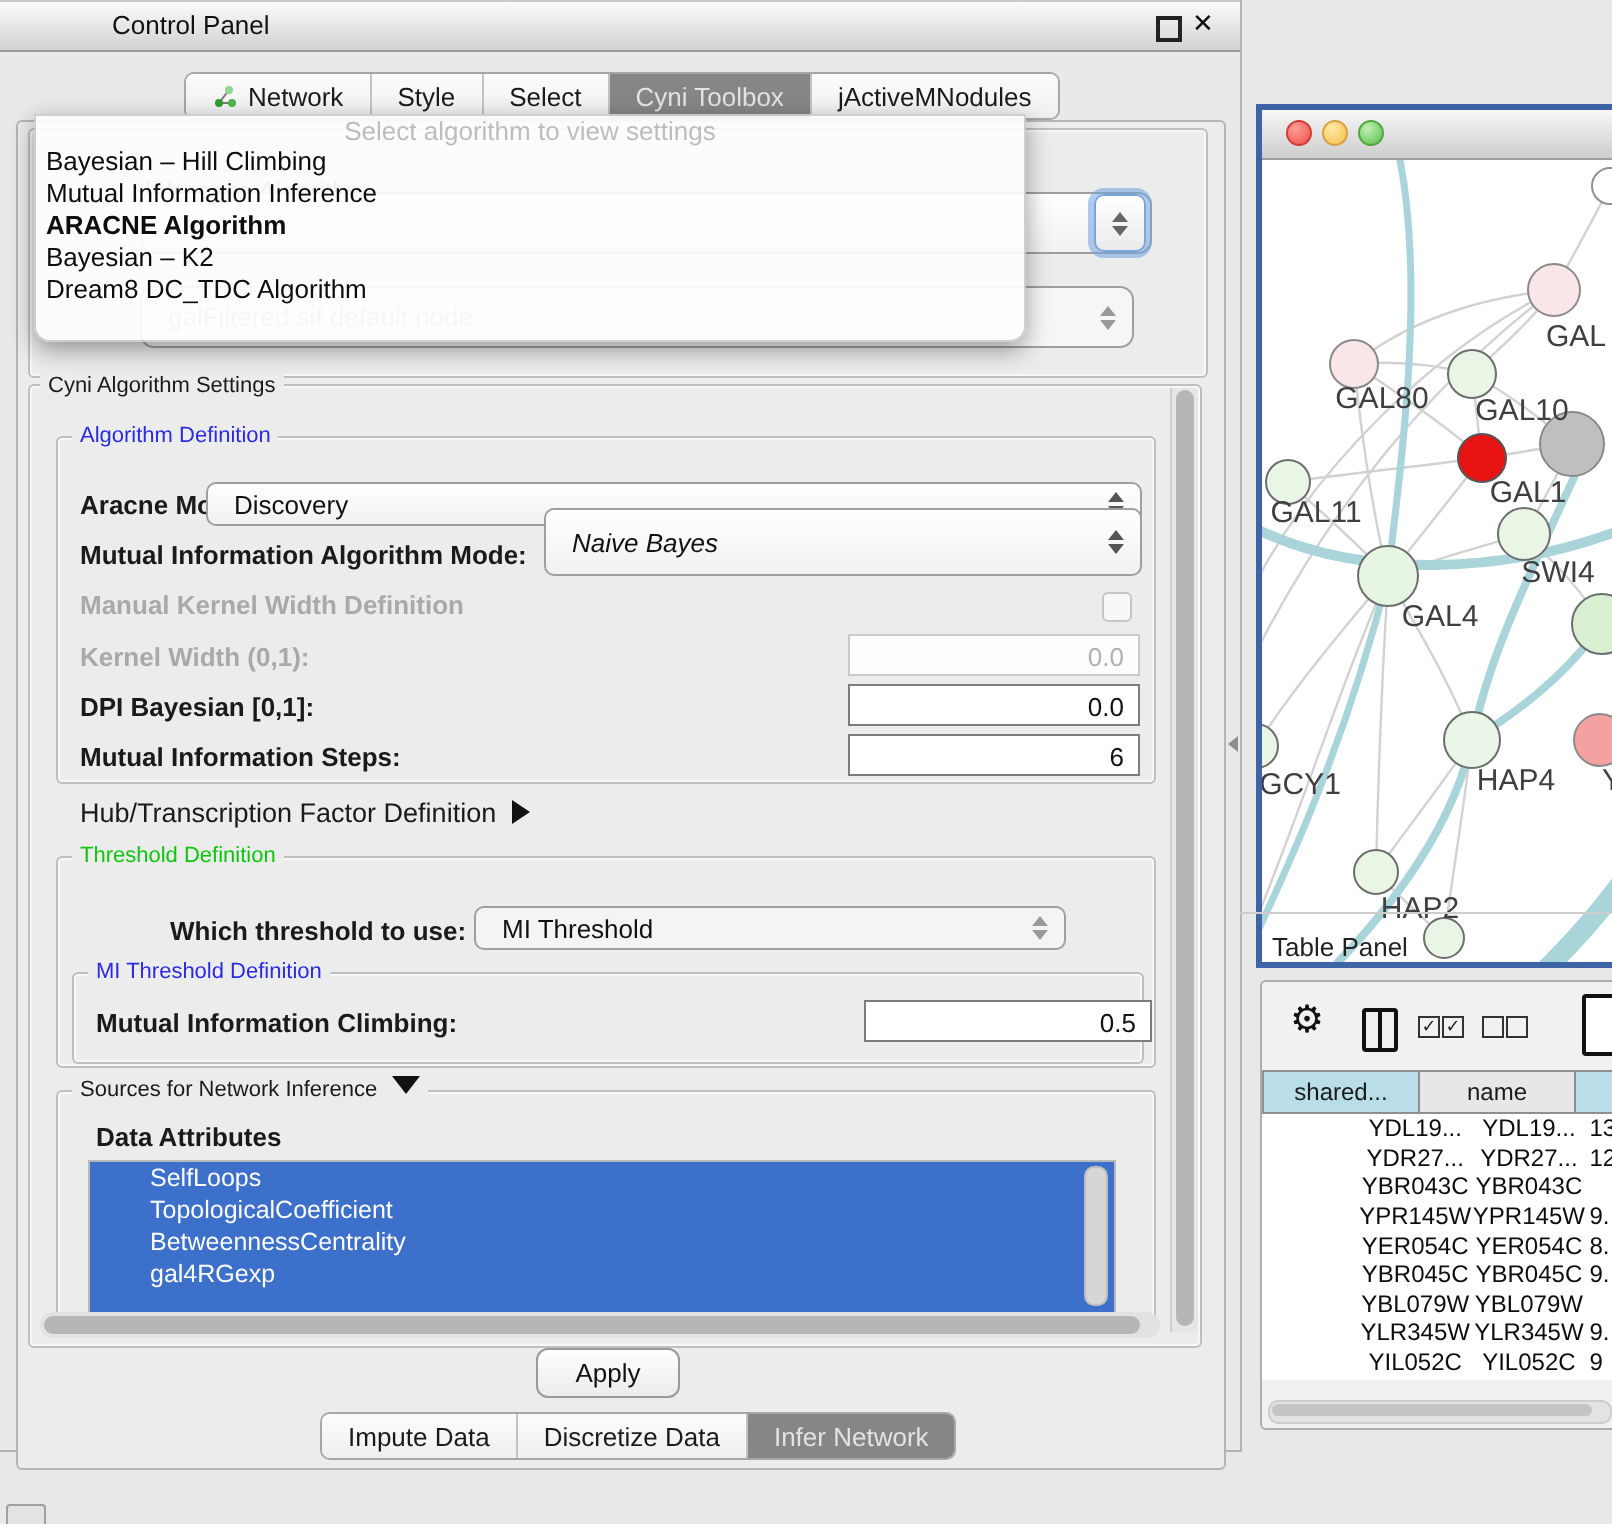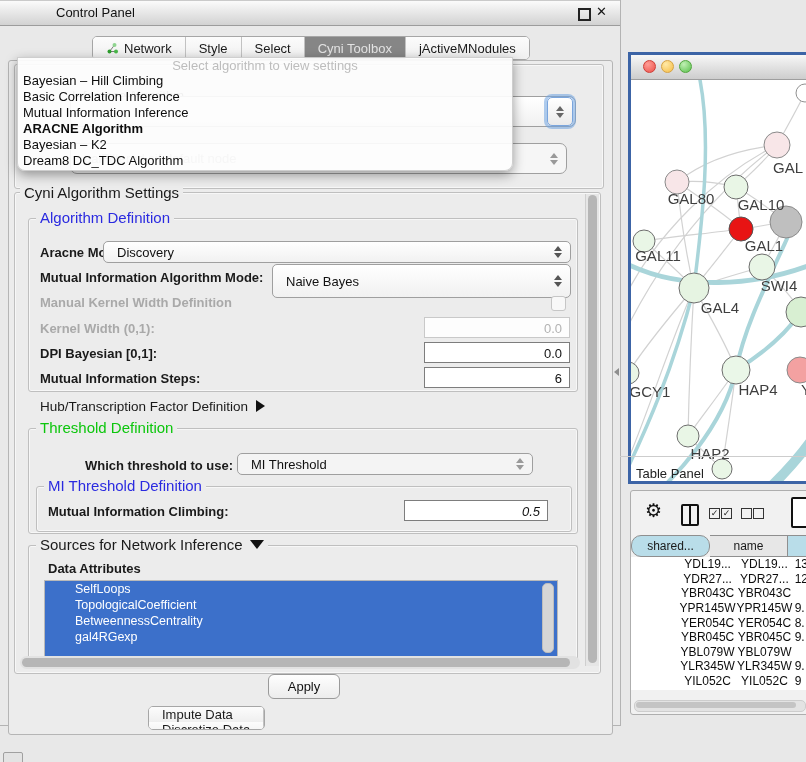--- a/index.html
+++ b/index.html
@@ -24,26 +24,26 @@
   #close-btn{left:596px;top:3px;font-size:13px;font-weight:700;color:#111;}
   
   .tabbar{display:flex;align-items:stretch;border:1px solid #a6a6a6;border-radius:5px;
     background:#f5f5f5;overflow:hidden;height:22px;}
   .tab{display:flex;align-items:center;padding:0 13px;border-right:1px solid #c2c2c2;
     background:linear-gradient(#fcfcfc,#efefef);font-size:13px;color:#1a1a1a;white-space:nowrap;}
   .tab:last-child{border-right:none;}
   .tab.sel{background:#868686;color:#e3e3e3;}
   .tab .ticon{margin-right:5px;display:inline-flex;}
   #top-tabs{left:92px;top:36px;}
-  #bottom-tabs{left:148px;top:706px;flex-direction:column;}
+  #bottom-tabs{left:160px;top:706px;}
   
   #cp-body{left:8px;top:60px;width:603px;height:673px;background:#ececec;
     border:1px solid #b5b5b5;border-radius:3px;}
   .group{border:1px solid #bfbfbf;border-radius:3px;box-shadow:inset 0 0 0 1px rgba(255,255,255,.6);}
-  .gtitle{position:absolute;background:#ececec;padding:0 4px;font-size:15px;line-height:14px;}
+  .gtitle{position:absolute;background:#ececec;padding:0 4px;font-size:11px;line-height:14px;}
   .blue{color:#2a2ae0;}
   .green{color:#0cc60c;}
   
   .combo{background:linear-gradient(#ffffff,#f1f1f1);border:1px solid #9f9f9f;border-radius:5px;
     display:flex;align-items:center;padding-left:13px;font-size:13px;color:#111;box-sizing:border-box;}
   .combo .spacer{flex:1;}
   .arrows{display:flex;flex-direction:column;align-items:center;margin-right:8px;}
   .arrows .up{width:0;height:0;border-left:4px solid transparent;border-right:4px solid transparent;
     border-bottom:5px solid #555;margin-bottom:2px;}
   .arrows .dn{width:0;height:0;border-left:4px solid transparent;border-right:4px solid transparent;
@@ -96,21 +96,21 @@
     border:1px solid #aeaeae;border-radius:3px 0 0 3px;overflow:hidden;}
   .ticonbox{position:absolute;}
   #icon-gear{left:14px;top:8px;font-size:19px;color:#111;}
   #icon-pane{left:50px;top:13px;width:14px;height:18px;border:2px solid #111;border-radius:2px;}
   #icon-pane .mid{position:absolute;left:50%;top:0;width:2px;height:100%;background:#111;transform:translateX(-1px);}
   .cbx{position:absolute;width:9px;height:9px;border:1.5px solid #333;font-size:9px;line-height:8px;text-align:center;color:#222;}
   #icon-doc{left:160px;top:6px;width:15px;height:27px;border:2px solid #111;border-radius:2px;background:#fff;}
   .thead{position:absolute;left:0;top:44px;height:22px;display:flex;width:100%;}
   .th{box-sizing:border-box;border:1px solid #8f8f8f;border-left:none;font-size:12px;
     display:flex;align-items:center;justify-content:center;color:#1a1a1a;}
-  .th:first-child{border-left:1px solid #8f8f8f;border-radius:10px;}
+  .th:first-child{border-left:1px solid #8f8f8f;}
   #tbody{position:absolute;left:0;top:66px;width:100%;height:133px;background:#fff;overflow:hidden;}
   .tr{display:flex;height:14.6px;padding-left:48px;}
   .td{box-sizing:border-box;font-size:12px;display:flex;align-items:center;justify-content:center;
     color:#0d0d0d;overflow:hidden;white-space:nowrap;}
   .td.left{justify-content:flex-start;padding-left:2px;}
   #tp-hscroll{position:absolute;left:3px;top:209px;width:170px;height:10px;background:#e3e3e3;border-radius:5px;border:1px solid #cdcdcd;}
   #tp-hthumb{position:absolute;left:1px;top:1px;width:160px;height:6px;background:#c4c4c4;border-radius:4px;}
   
   #divider-arrow{left:614px;top:368px;width:0;height:0;border-top:4px solid transparent;
     border-bottom:4px solid transparent;border-right:5px solid #8e8e8e;}
@@ -171,21 +171,20 @@
     <span class="arrows">
         <span class="up" style="border-bottom-color:#999;"></span>
         <span class="dn" style="border-top-color:#999;"></span>
       </span>
   </div>
 
   <div class="abs" id="dd">
     <div id="dd-prompt">Select algorithm to view settings</div>
     <div id="dd-items">
         <div class="dd-item">Bayesian – Hill Climbing</div>
-        <div class="dd-item">Basic Correlation Inference</div>
         <div class="dd-item">Mutual Information Inference</div>
         <div class="dd-item b">ARACNE Algorithm</div>
         <div class="dd-item">Bayesian – K2</div>
         <div class="dd-item">Dream8 DC_TDC Algorithm</div>
       </div>
   </div>
 
   <div class="abs group" style="left:14px;top:192px;width:585px;height:480px;"></div>
   <div class="abs gtitle" style="left:20px;top:186px;">Cyni Algorithm Settings</div>
   <div class="abs" id="v-scroll">
@@ -199,21 +198,21 @@
   <div class="abs combo" style="left:103px;top:241px;width:468px;height:22px;">
     <span>Discovery</span>
     <span class="spacer"></span>
       <span class="arrows">
         <span class="up"></span>
         <span class="dn"></span>
       </span>
   </div>
 
   <div class="abs b" style="left:40px;top:270px;">Mutual Information Algorithm Mode:</div>
-  <div class="abs combo" style="left:272px;top:264px;width:299px;height:34px;">
+  <div class="abs combo" style="left:272px;top:254px;width:299px;height:34px;font-style:italic;">
     <span>Naive Bayes</span>
     <span class="spacer"></span>
       <span class="arrows">
         <span class="up"></span>
         <span class="dn"></span>
       </span>
   </div>
 
   <div class="abs b dis" style="left:40px;top:295px;">Manual Kernel Width Definition</div>
   <div class="abs" id="cb-manual"></div>
@@ -238,21 +237,21 @@
     <span class="spacer"></span>
       <span class="arrows">
         <span class="up" style="border-bottom-color:#9a9a9a;"></span>
         <span class="dn" style="border-top-color:#9a9a9a;"></span>
       </span>
   </div>
 
   <div class="abs group" style="left:36px;top:486px;width:534px;height:44px;"></div>
   <div class="abs gtitle blue" style="left:44px;top:479px;">MI Threshold Definition</div>
   <div class="abs b" style="left:48px;top:504px;">Mutual Information Climbing:</div>
-  <div class="abs numfield" style="left:404px;top:500px;width:144px;height:21px;font-style:italic;">0.5</div>
+  <div class="abs numfield" style="left:432px;top:500px;width:144px;height:21px;">0.5</div>
 
   <div class="abs group" style="left:28px;top:545px;width:548px;height:112px;border-bottom:none;border-radius:3px 3px 0 0;"></div>
   <div class="abs gtitle" style="left:36px;top:538px;"><span>Sources for Network Inference</span><span class="tri-down"></span></div>
   <div class="abs b" style="left:48px;top:561px;">Data Attributes</div>
   <div class="abs" id="attr-list">
     <div id="attr-items">
         <div class="attr-item">SelfLoops</div>
         <div class="attr-item">TopologicalCoefficient</div>
         <div class="attr-item">BetweennessCentrality</div>
         <div class="attr-item">gal4RGexp</div>

